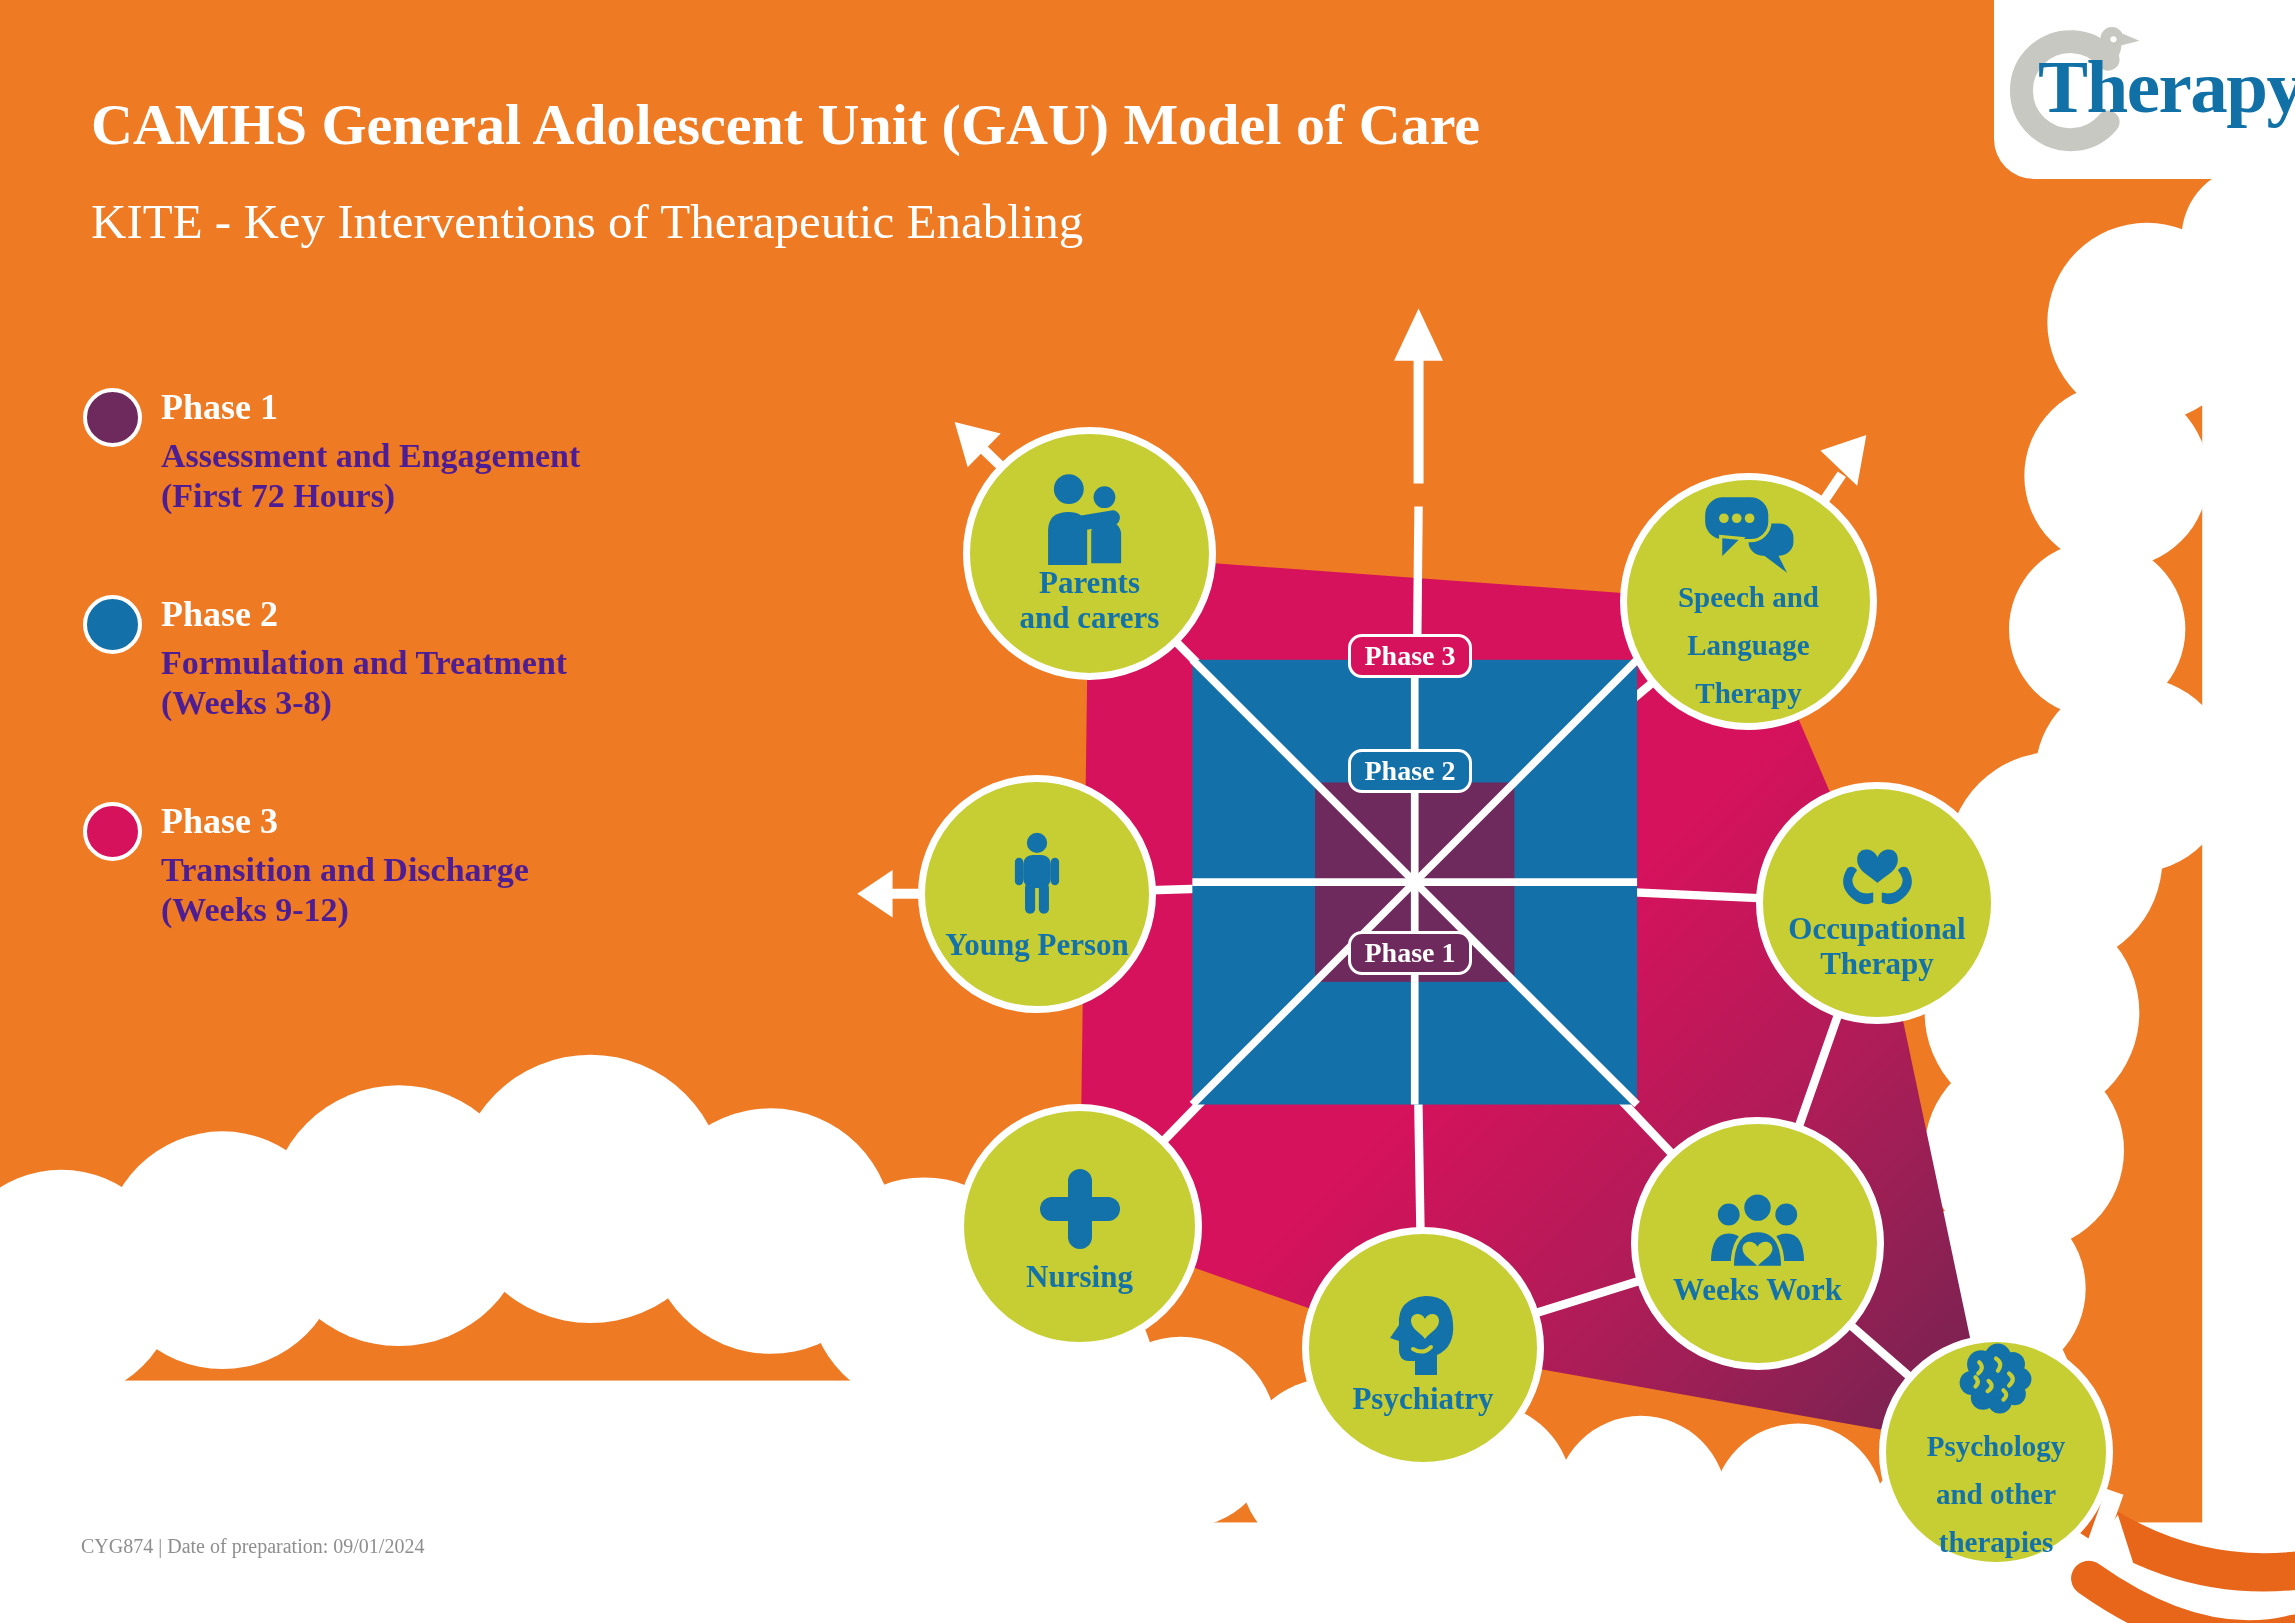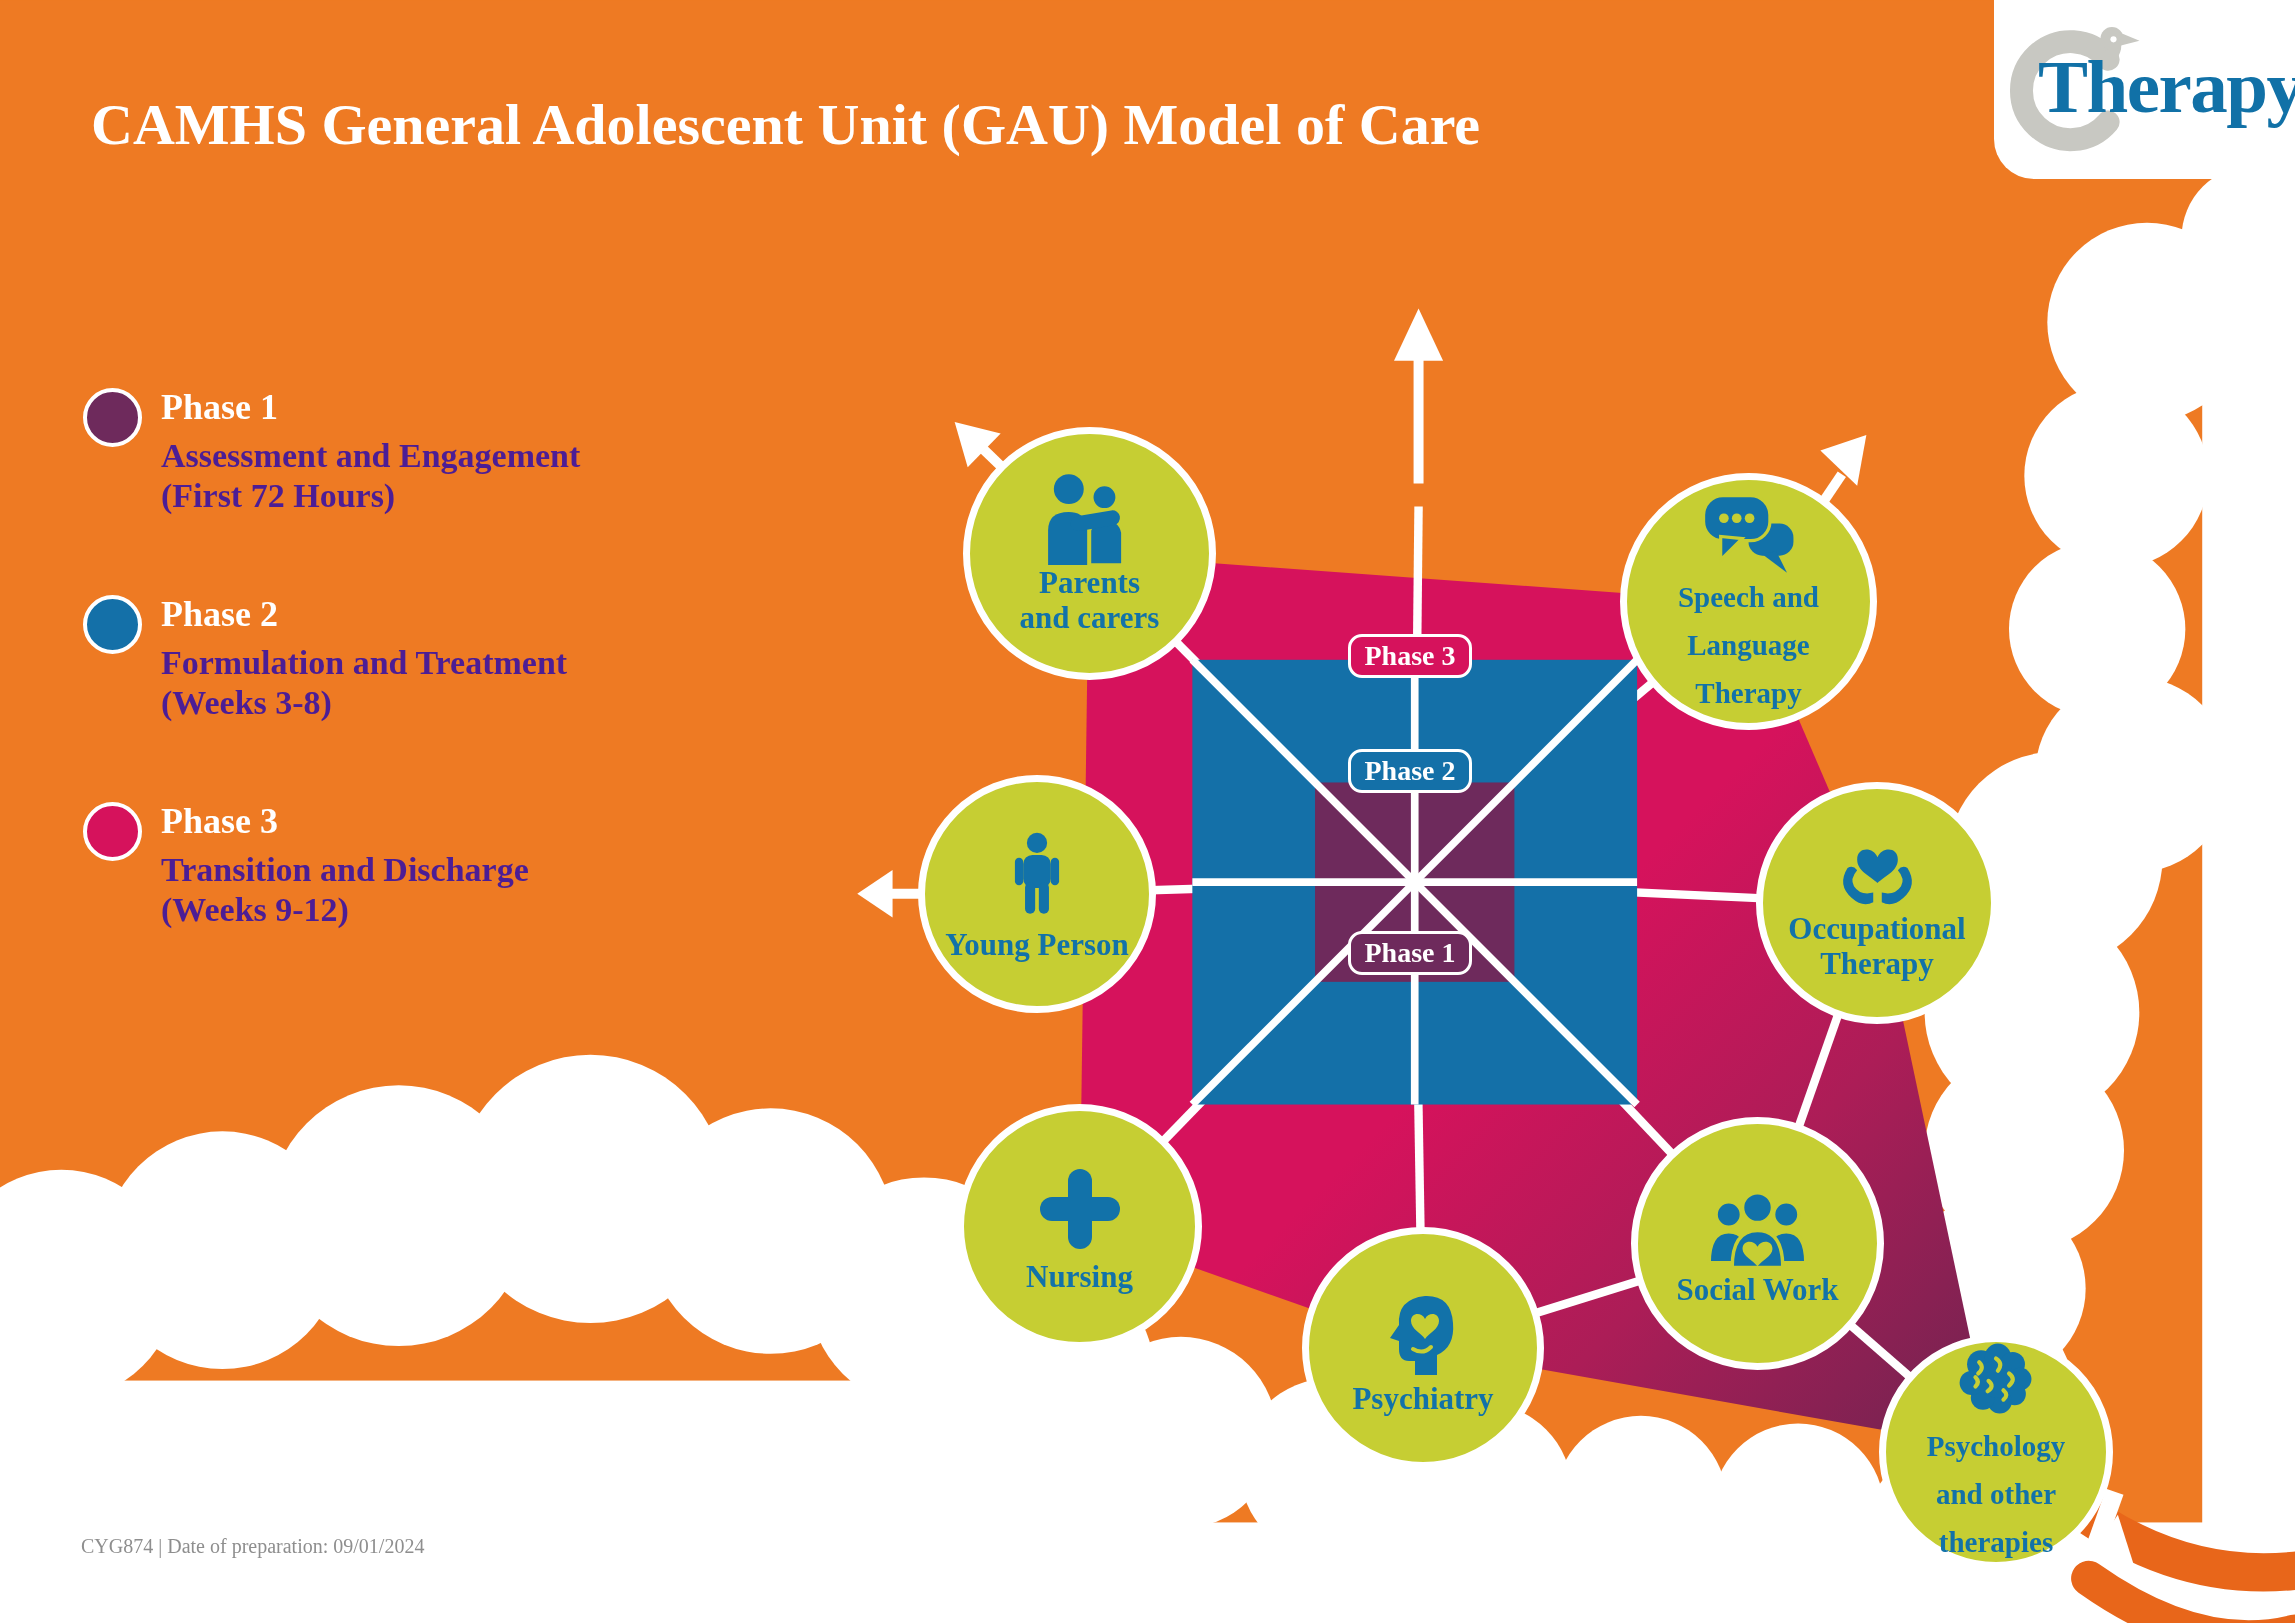--- a/index.html
+++ b/index.html
@@ -133,20 +133,21 @@
       <line x1="1290" y1="1165" x2="1162" y2="1165" stroke-width="13"></line>
       <polygon points="1118,1165 1164,1134 1164,1196" stroke="none"></polygon>
       <line x1="1360" y1="660" x2="1283" y2="586" stroke-width="13"></line>
       <polygon points="1245,550 1305,565 1262,609" stroke="none"></polygon>
       <line x1="2340" y1="710" x2="2402" y2="618" stroke-width="13"></line>
       <polygon points="2434,567 2374,587 2422,633" stroke="none"></polygon>
     </g>
   </svg>
 
   <div class="abs title">CAMHS General Adolescent Unit (GAU) Model of Care</div>
+  <div class="abs subtitle">KITE - Key Interventions of Therapeutic Enabling</div>
 
   <div class="abs logo-box">
     <svg width="301" height="179" viewBox="0 0 393 233">
       <path d="M 149,77 A 64,64 0 1 0 149,159" fill="none" stroke="#C8C8C2" stroke-width="30" stroke-linecap="round"></path>
       <path d="M 149,77 Q 162,62 154,48" fill="none" stroke="#C8C8C2" stroke-width="18" stroke-linecap="round"></path>
       <circle cx="154" cy="50" r="15" fill="#C8C8C2"></circle>
       <polygon points="164,42 190,53 162,60" fill="#C8C8C2"></polygon>
       <circle cx="156" cy="51" r="4" fill="#ffffff"></circle>
     </svg>
     <div class="logo-text">Therapy</div>
@@ -273,21 +274,21 @@
           <circle cx="25" cy="30" r="11"></circle>
           <path d="M8,72 Q8,45 25,45 Q34,45 38,52 L38,72 Z"></path>
           <circle cx="75" cy="30" r="11"></circle>
           <path d="M92,72 Q92,45 75,45 Q66,45 62,52 L62,72 Z"></path>
           <circle cx="50" cy="24" r="13"></circle>
           <path d="M28,76 Q28,44 50,44 Q72,44 72,76 Z"></path>
         </g>
         <path d="M50,58 C47,52 37,52 37,60 C37,66 46,70 50,75 C54,70 63,66 63,60 C63,52 53,52 50,58 Z" fill="#C6CE33"></path>
       </svg>
     </span>
-    <div class="label">Social Work</div>
+    <div class="label">Weeks Work</div>
   </div>
 
   <div class="node" style="left:1879px;top:1335px;width:234px;height:234px;">
     <span class="icon">
       <svg width="100" height="84" viewBox="0 0 100 90">
         <g fill="#1272A9">
           <circle cx="34" cy="28" r="15"></circle>
             <circle cx="52" cy="20" r="14"></circle>
             <circle cx="68" cy="28" r="13"></circle>
           <circle cx="76" cy="44" r="12"></circle>

